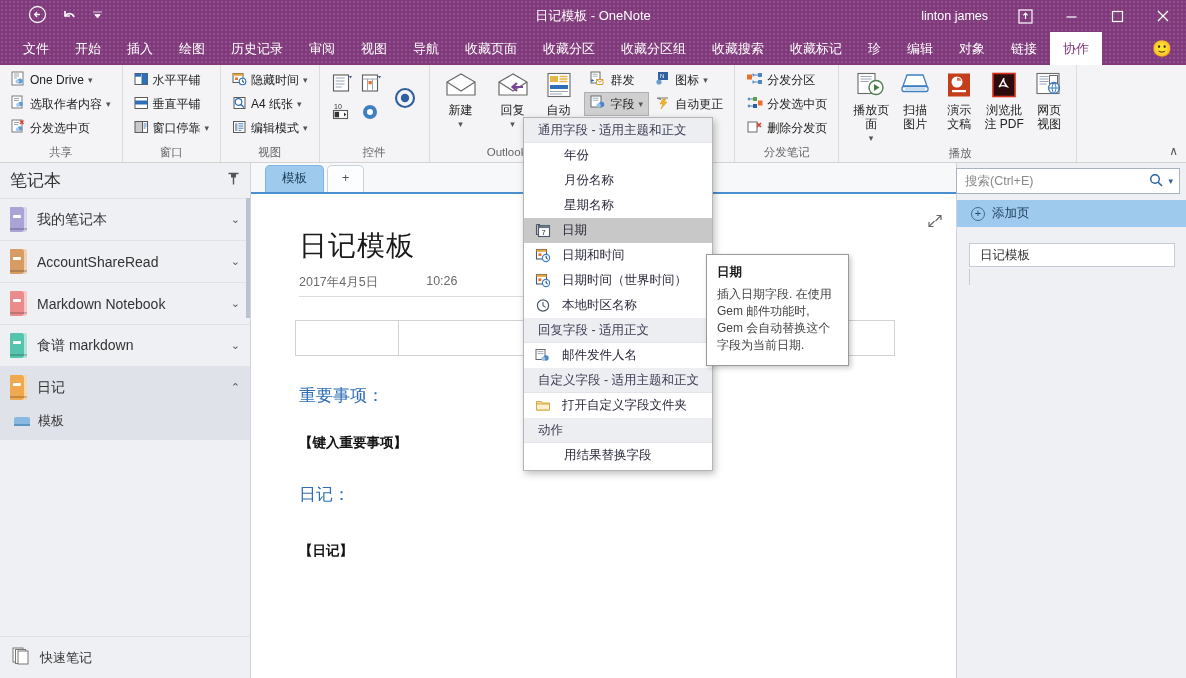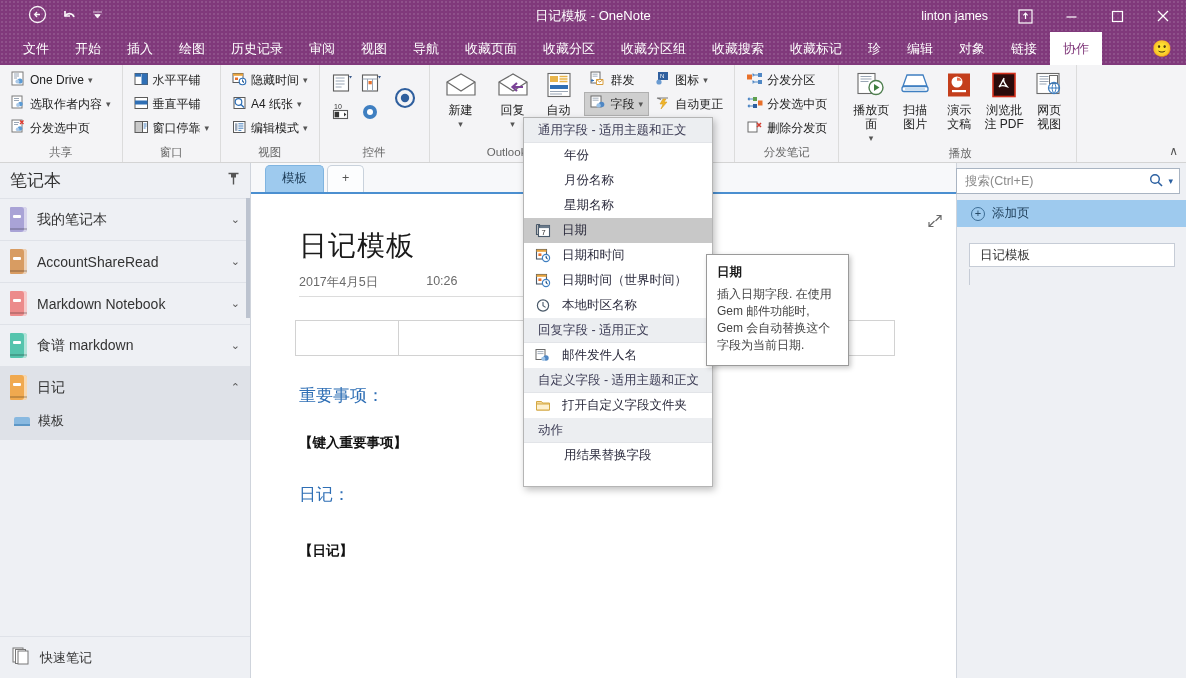--- a/index.html
+++ b/index.html
@@ -196,21 +196,21 @@
   .pg-list-strip {
     position: absolute; left: 12px; top: 106px; width: 206px; height: 16px;
     border-left: 1px solid #c6ccd6;
   }
 
   
   .menu {
     position: absolute; left: 523px; top: 117px; width: 190px;
     background: #fff; border: 1px solid #b5b5b5;
     box-shadow: 2px 3px 7px rgba(0,0,0,.25); z-index: 40;
-    padding-bottom: 18px;
+    padding-bottom: 2px;
   }
   .m-head {
     height: 25px; line-height: 25px; background: #eceef1; color: #3c3c55;
     font-size: 12.5px; padding-left: 14px; border-bottom: 1px solid #e2e4e8;
   }
   .m-item {
     height: 25px; display: flex; align-items: center; gap: 8px;
     padding-left: 10px; font-size: 12.5px; color: #2a2a3c; cursor: pointer;
   }
   .m-item .mlabel { padding-left: 2px; }

